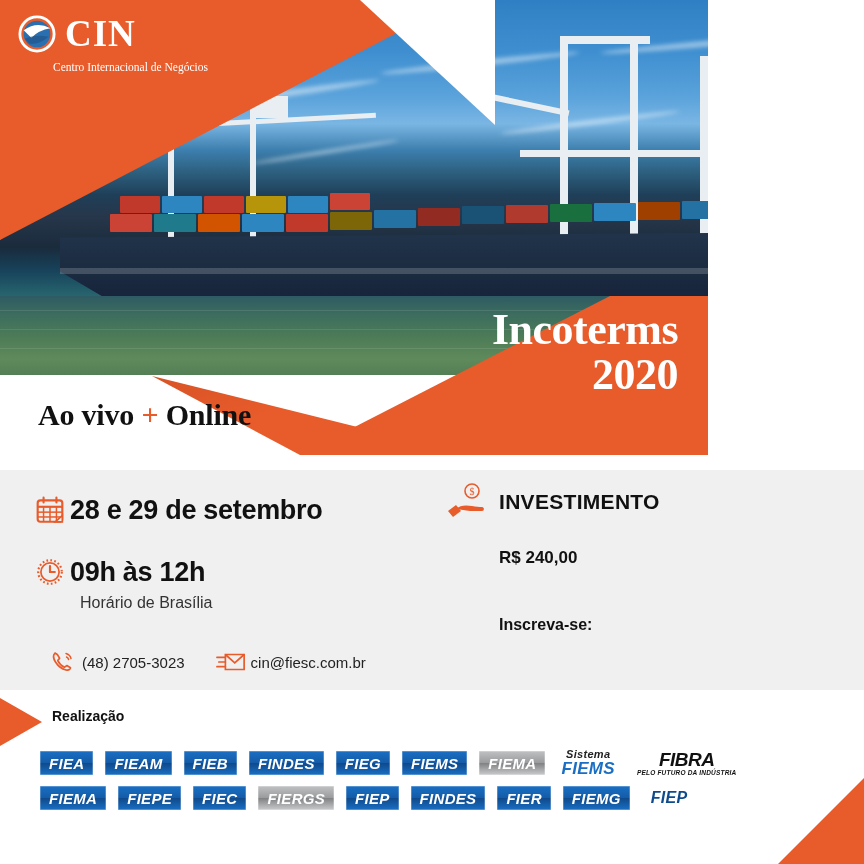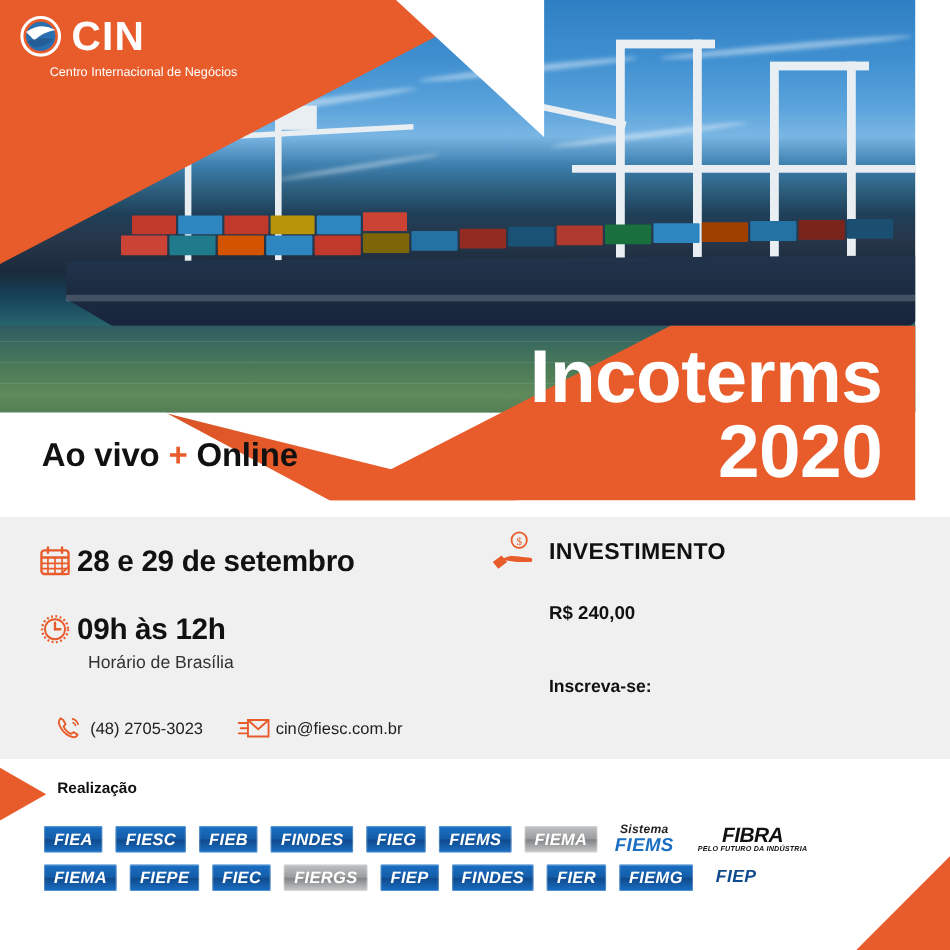--- a/index.html
+++ b/index.html
@@ -5,21 +5,21 @@
   html,body{margin:0;padding:0;}
   body{
     width:864px;height:864px;
     font-family:"Liberation Sans", sans-serif;
     background:#ffffff;
     overflow:hidden;
   }
   .poster{position:relative;width:864px;height:864px;overflow:hidden;background:#ffffff;}
 
   
-  .hero{position:absolute;left:0;top:0;width:832px;height:470px;overflow:hidden;background:#ffffff;}
+  .hero{position:absolute;left:0;top:0;width:708px;height:470px;overflow:hidden;background:#ffffff;font-family:Liberation Serif, serif;}
 
   
   .photo{
     position:absolute;left:0;top:0;width:864px;height:375px;
     background:
       linear-gradient(to bottom,
         #2f7fc4 0%, #3f8fd0 14%, #5ba3db 26%, #7ab6e4 33%,
         #3d7fae 40%, #2d5f7e 46%, #1f3f58 52%, #27364a 58%,
         #1a2b3c 66%, #17425a 72%, #2a6b72 80%, #3f7f68 88%, #4d7a55 100%);
     overflow:hidden;
@@ -77,21 +77,21 @@
   }
   .band-darkwedge{
     position:absolute;left:0;top:0;width:864px;height:470px;
     background:linear-gradient(160deg,#7a2a14,#e85b2a 65%);
     clip-path:polygon(152px 376px, 470px 455px, 300px 455px);
   }
 
   .title{
     position:absolute;right:30px;top:308px;width:560px;
     text-align:right;color:#ffffff;
-    font-weight:700;font-size:68px;line-height:1.02;letter-spacing:-0.5px;
+    font-weight:700;font-size:44px;line-height:1.02;letter-spacing:-0.5px;
   }
   .title .l2{display:block;}
 
   .live{
     position:absolute;left:38px;top:398px;
     font-size:30px;font-weight:700;color:#111111;letter-spacing:-0.2px;
   }
   .live .plus{color:#e85b2a;}
 
   
@@ -330,21 +330,21 @@
     </div>
   </div>
 
   <div class="footer"></div>
   <div class="arrow-left"></div>
   <div class="realiz">Realização</div>
 
   <div class="logos">
     <div class="logorow" id="row1">
         <div class="lg">FIEA</div>
-        <div class="lg">FIESC</div>
+        <div class="lg">FIEAM</div>
         <div class="lg">FIEB</div>
         <div class="lg">FINDES</div>
         <div class="lg">FIEG</div>
         <div class="lg">FIEMS</div>
         <div class="lg grey">FIEMA</div>
         <div class="lg lg-fiems" style="background: none; box-shadow: none;">
           <span class="s1">Sistema</span>
           <span class="s2">FIEMS</span>
         </div>
         <div class="lg lg-fibra" style="background: none; box-shadow: none;">

